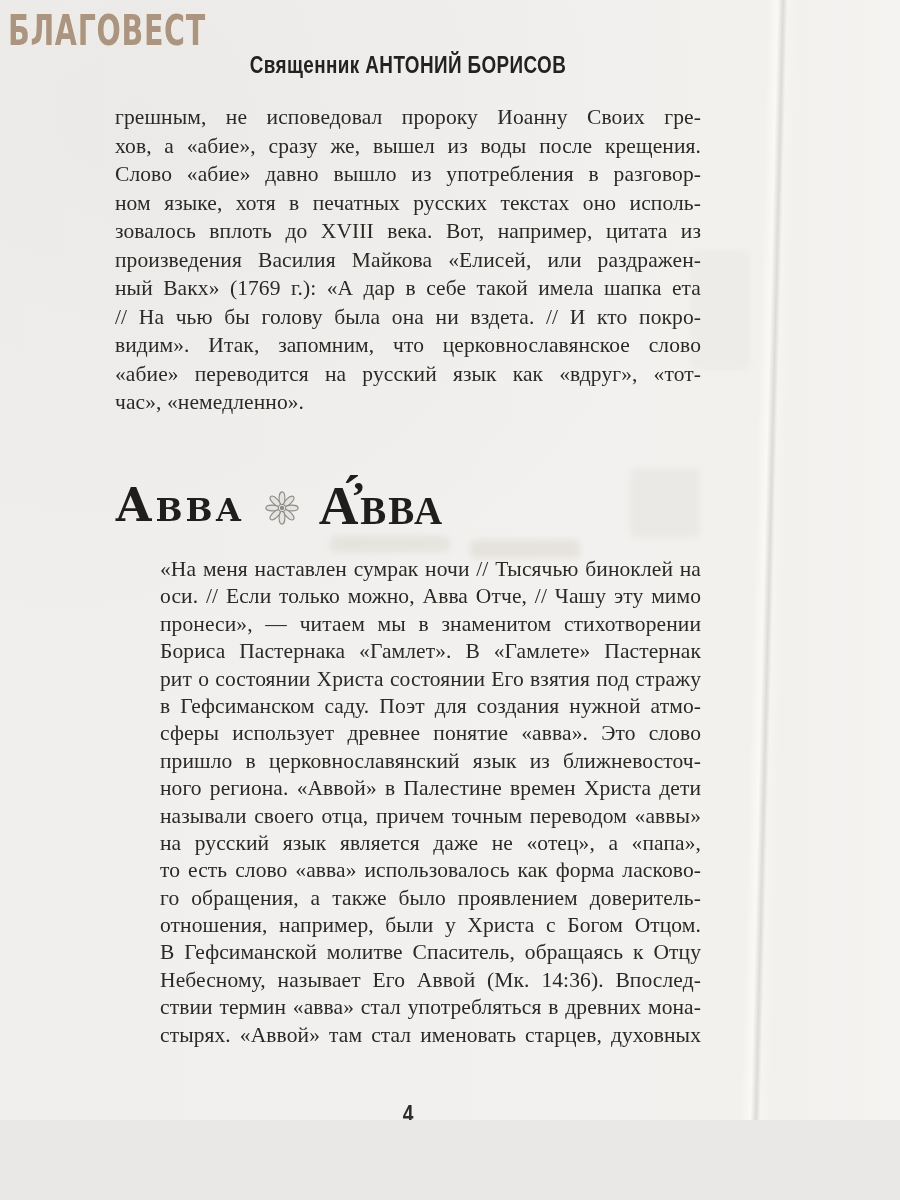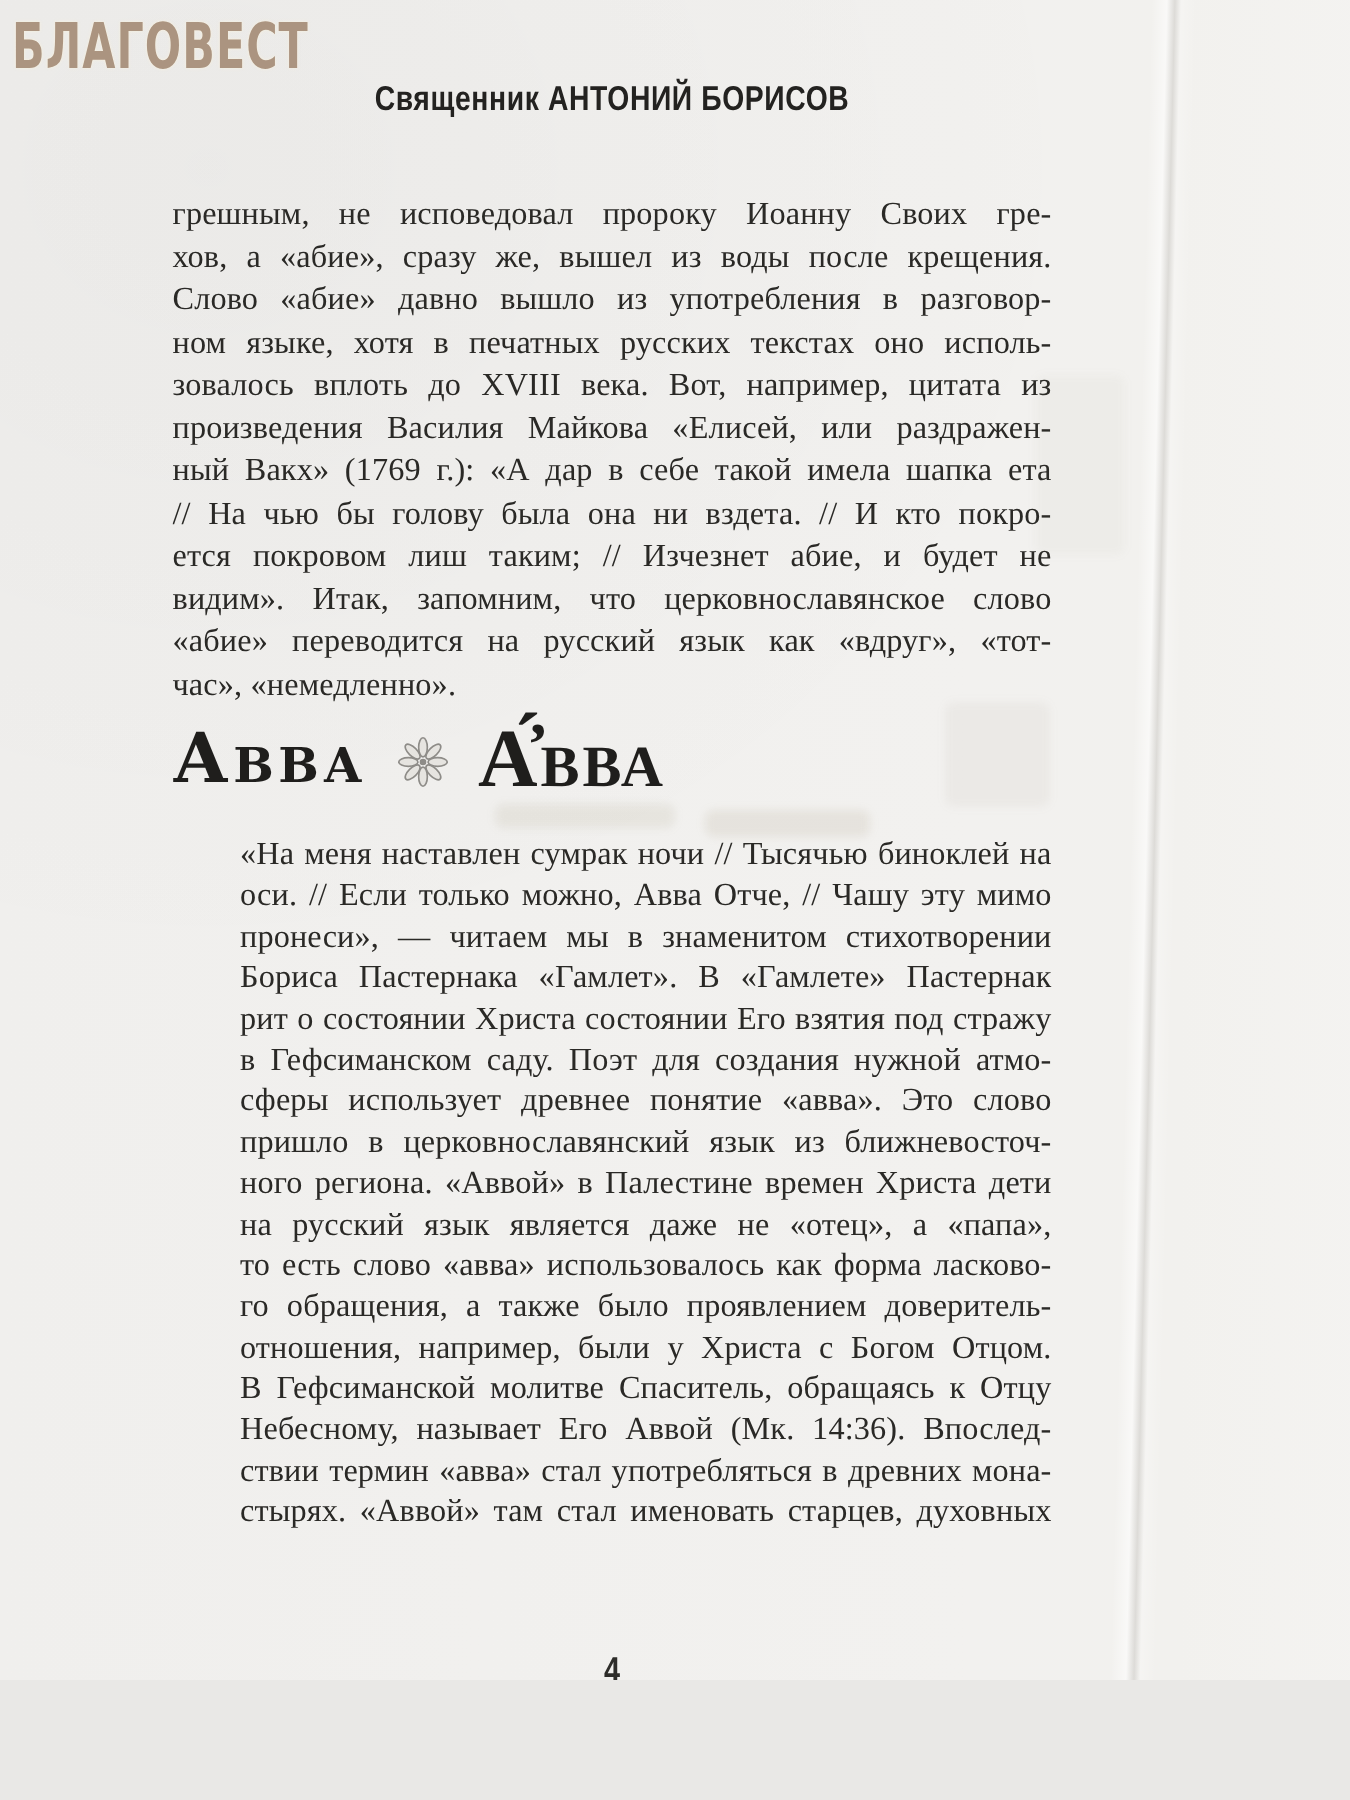--- a/index.html
+++ b/index.html
@@ -36,21 +36,21 @@
     text-shadow:0 0 3px rgba(246,240,222,0.9), 0 0 1px rgba(246,240,222,0.9);
   }
   .running-head{
     position:absolute;left:115px;top:52px;width:586px;
     text-align:center;
     font-family:"Liberation Sans", sans-serif;font-weight:700;
     font-size:23px;color:#232220;letter-spacing:0.5px;
     transform:scaleX(0.82);
   }
   .para{position:absolute;left:115px;width:586px;}
-  .p1{top:128px;}
+  .p1{top:103px;}
   .p2{top:556px;}
   .tline{
     font-size:21.5px;letter-spacing:0.1px;
     text-align:justify;text-align-last:justify;
     height:28.5px;line-height:28.5px;overflow:hidden;
   }
   .p2 .tline{height:27.4px;line-height:27.4px;margin-left:45px;}
   .tline.lastline{text-align-last:left;}
   .chapter-heading{
     position:absolute;left:115px;top:468px;width:586px;height:74px;
@@ -91,21 +91,20 @@
 
   <div class="para p1">
     <div class="tline">грешным, не исповедовал пророку Иоанну Своих гре-</div>
     <div class="tline">хов, а «абие», сразу же, вышел из воды после крещения.</div>
     <div class="tline">Слово «абие» давно вышло из употребления в разговор-</div>
     <div class="tline">ном языке, хотя в печатных русских текстах оно исполь-</div>
     <div class="tline">зовалось вплоть до XVIII века. Вот, например, цитата из</div>
     <div class="tline">произведения Василия Майкова «Елисей, или раздражен-</div>
     <div class="tline">ный Вакх» (1769 г.): «А дар в себе такой имела шапка ета</div>
     <div class="tline">// На чью бы голову была она ни вздета. // И кто покро-</div>
-    <div class="tline">ется покровом лиш таким; // Изчезнет абие, и будет не</div>
     <div class="tline">видим». Итак, запомним, что церковнославянское слово</div>
     <div class="tline">«абие» переводится на русский язык как «вдруг», «тот-</div>
     <div class="tline lastline">час», «немедленно».</div>
   </div>
 
   <div class="chapter-heading">
     <span class="word-modern">Авва</span>
     <span class="ornament">
       <svg viewBox="0 0 40 40" width="34" height="34" aria-hidden="true">
         <g fill="#e6e4e0" stroke="#8e8c88" stroke-width="1.3">
@@ -127,20 +126,21 @@
   <div class="para p2">
     <div class="tline">«На меня наставлен сумрак ночи // Тысячью биноклей на</div>
     <div class="tline">оси. // Если только можно, Авва Отче, // Чашу эту мимо</div>
     <div class="tline">пронеси», — читаем мы в знаменитом стихотворении</div>
     <div class="tline">Бориса Пастернака «Гамлет». В «Гамлете» Пастернак гово-</div>
     <div class="tline">рит о состоянии Христа состоянии Его взятия под стражу</div>
     <div class="tline">в Гефсиманском саду. Поэт для создания нужной атмо-</div>
     <div class="tline">сферы использует древнее понятие «авва». Это слово</div>
     <div class="tline">пришло в церковнославянский язык из ближневосточ-</div>
     <div class="tline">ного региона. «Аввой» в Палестине времен Христа дети</div>
+    <div class="tline">называли своего отца, причем точным переводом «аввы»</div>
     <div class="tline">на русский язык является даже не «отец», а «папа»,</div>
     <div class="tline">то есть слово «авва» использовалось как форма ласково-</div>
     <div class="tline">го обращения, а также было проявлением доверитель-</div>
     <div class="tline">отношения, например, были у Христа с Богом Отцом.</div>
     <div class="tline">В Гефсиманской молитве Спаситель, обращаясь к Отцу</div>
     <div class="tline">Небесному, называет Его Аввой (Мк. 14:36). Впослед-</div>
     <div class="tline">ствии термин «авва» стал употребляться в древних мона-</div>
     <div class="tline">стырях. «Аввой» там стал именовать старцев, духовных</div>
   </div>
 

